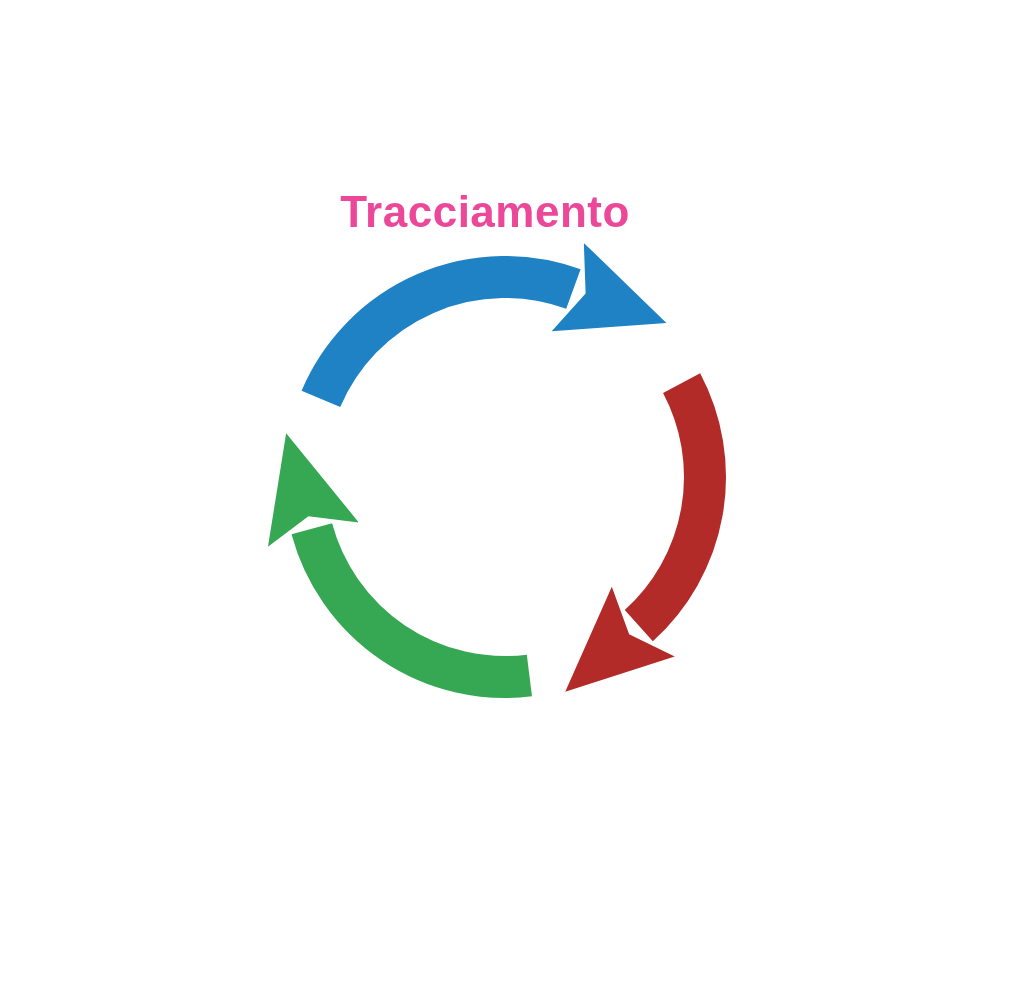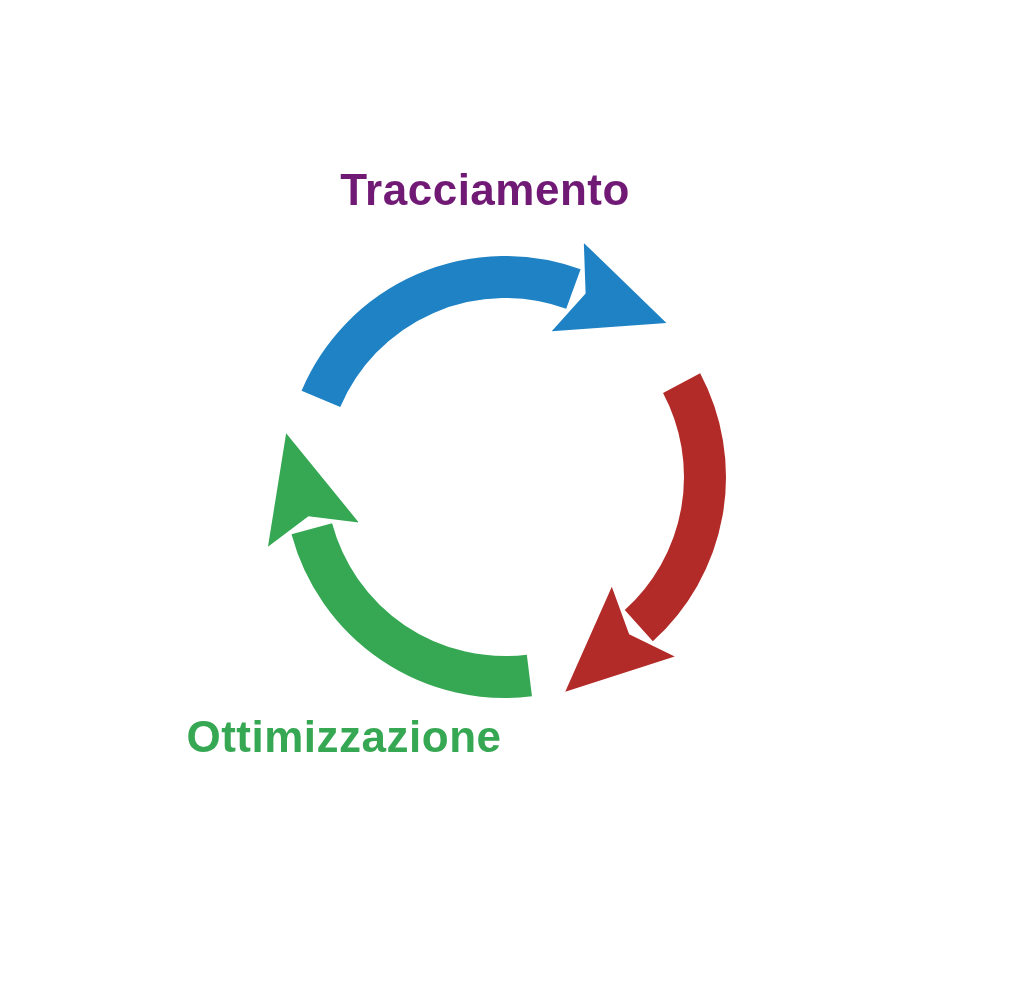--- a/index.html
+++ b/index.html
@@ -48,18 +48,17 @@
         </marker>
         <marker id="head-2" viewBox="0 0 105 100" markerWidth="105" markerHeight="100" refX="6" refY="50" orient="auto" markerUnits="userSpaceOnUse">
           <path d="M0,3 L19,50 L0,97 L105,50 Z" fill="#36A853"></path>
         </marker>
       </defs>
   <path d="M 320.9 398.9 A 200 200 0 0 1 573.4 289.1" fill="none" stroke="#1E82C4" stroke-width="42" stroke-linecap="butt" marker-end="url(#head-0)"></path>
       <path d="M 681.6 383.1 A 200 200 0 0 1 638.8 625.6" fill="none" stroke="#B32B28" stroke-width="42" stroke-linecap="butt" marker-end="url(#head-1)"></path>
       <path d="M 529.4 675.5 A 200 200 0 0 1 311.8 528.8" fill="none" stroke="#36A853" stroke-width="42" stroke-linecap="butt" marker-end="url(#head-2)"></path>
     </svg>
 
-  <div class="step-label label-tracciamento" style="color: #701a75;">Tracciamento</div>
+  <div class="step-label label-tracciamento" style="color: #ec4899; margin-top: 22px;">Tracciamento</div>
 
 
-  <div class="step-label label-ottimizzazione" style="color: rgb(54, 168, 83);">Ottimizzazione</div>
 
 </div>
 
 </body></html>

